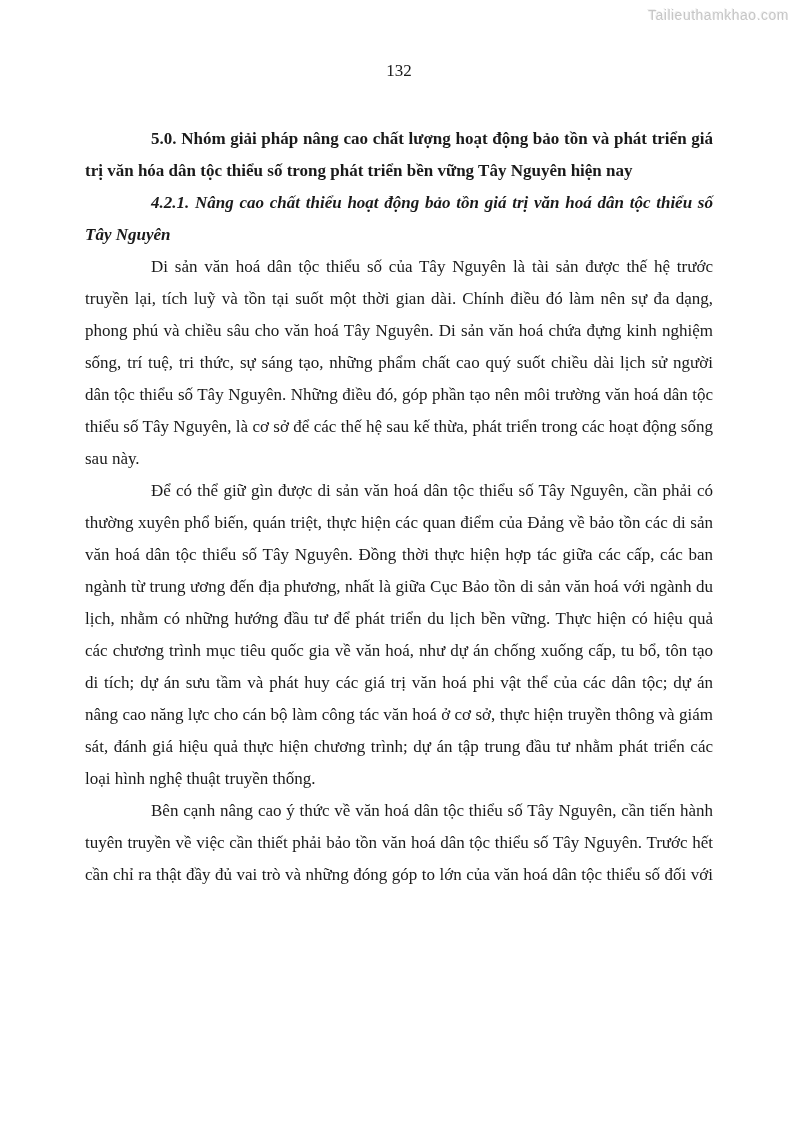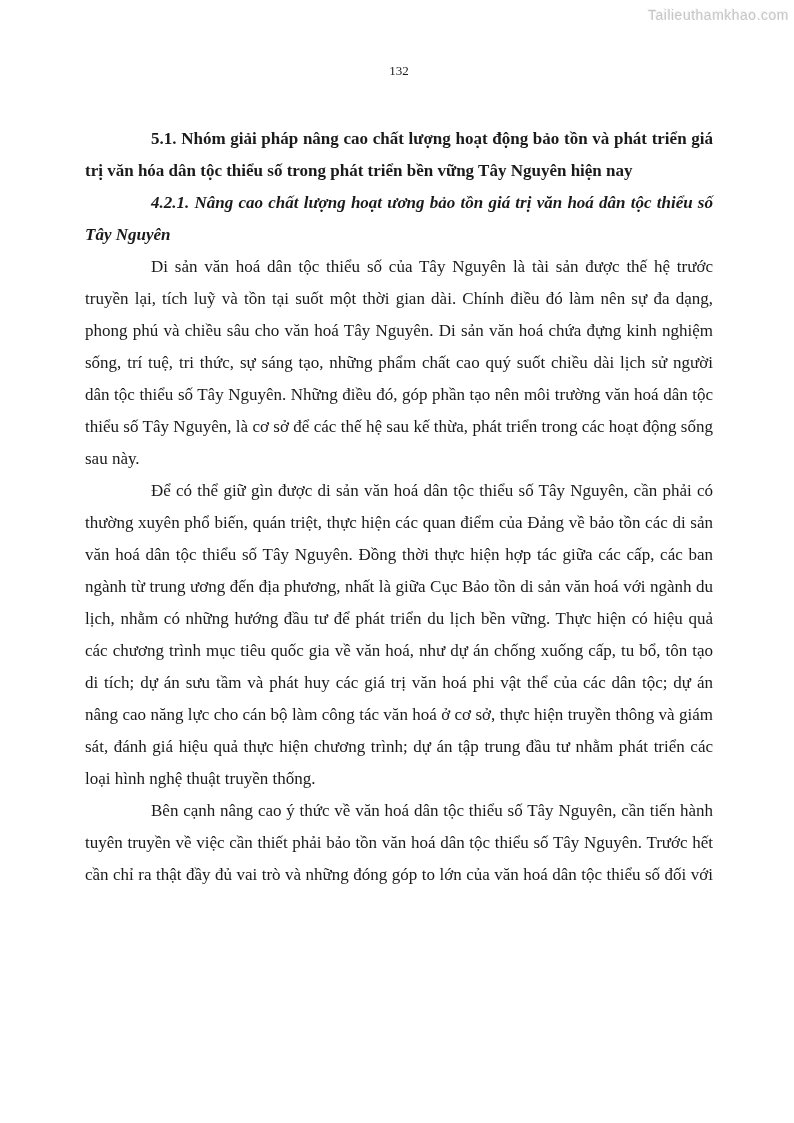--- a/index.html
+++ b/index.html
@@ -25,21 +25,21 @@
     letter-spacing: 0.5px;
     color: #c6c6c6;
     text-shadow: 1px 1px 0 #ffffff, -1px -1px 0 #efefef;
   }
   .page-number {
     position: absolute;
     top: 60px;
     left: 85px;
     width: 628px;
     text-align: center;
-    font-size: 13px;
+    font-size: 17px;
     line-height: 22px;
   }
   .content {
     position: absolute;
     top: 123px;
     left: 85px;
     width: 628px;
     font-size: 17px;
     line-height: 32px;
     text-align: justify;
@@ -63,20 +63,20 @@
 </head>
 <body>
 
 <div class="page">
 
   <div class="watermark">Tailieuthamkhao.com</div>
 
   <div class="page-number">132</div>
 
   <div class="content">
-    <p class="heading">5.1. Nhóm giải pháp nâng cao chất lượng hoạt động bảo tồn và phát triển giá trị văn hóa dân tộc thiểu số trong phát triển bền vững Tây Nguyên hiện nay</p>
-    <p class="subheading">4.2.1. Nâng cao chất lượng hoạt ương bảo tồn giá trị văn hoá dân tộc thiểu số Tây Nguyên</p>
+    <p class="heading">5.0. Nhóm giải pháp nâng cao chất lượng hoạt động bảo tồn và phát triển giá trị văn hóa dân tộc thiểu số trong phát triển bền vững Tây Nguyên hiện nay</p>
+    <p class="subheading">4.2.1. Nâng cao chất thiểu hoạt động bảo tồn giá trị văn hoá dân tộc thiểu số Tây Nguyên</p>
     <p>Di sản văn hoá dân tộc thiểu số của Tây Nguyên là tài sản được thế hệ trước truyền lại, tích luỹ và tồn tại suốt một thời gian dài. Chính điều đó làm nên sự đa dạng, phong phú và chiều sâu cho văn hoá Tây Nguyên. Di sản văn hoá chứa đựng kinh nghiệm sống, trí tuệ, tri thức, sự sáng tạo, những phẩm chất cao quý suốt chiều dài lịch sử người dân tộc thiểu số Tây Nguyên. Những điều đó, góp phần tạo nên môi trường văn hoá dân tộc thiểu số Tây Nguyên, là cơ sở để các thế hệ sau kế thừa, phát triển trong các hoạt động sống sau này.</p>
     <p>Để có thể giữ gìn được di sản văn hoá dân tộc thiểu số Tây Nguyên, cần phải có thường xuyên phổ biến, quán triệt, thực hiện các quan điểm của Đảng về bảo tồn các di sản văn hoá dân tộc thiểu số Tây Nguyên. Đồng thời thực hiện hợp tác giữa các cấp, các ban ngành từ trung ương đến địa phương, nhất là giữa Cục Bảo tồn di sản văn hoá với ngành du lịch, nhằm có những hướng đầu tư để phát triển du lịch bền vững. Thực hiện có hiệu quả các chương trình mục tiêu quốc gia về văn hoá, như dự án chống xuống cấp, tu bổ, tôn tạo di tích; dự án sưu tầm và phát huy các giá trị văn hoá phi vật thể của các dân tộc; dự án nâng cao năng lực cho cán bộ làm công tác văn hoá ở cơ sở, thực hiện truyền thông và giám sát, đánh giá hiệu quả thực hiện chương trình; dự án tập trung đầu tư nhằm phát triển các loại hình nghệ thuật truyền thống.</p>
     <p>Bên cạnh nâng cao ý thức về văn hoá dân tộc thiểu số Tây Nguyên, cần tiến hành tuyên truyền về việc cần thiết phải bảo tồn văn hoá dân tộc thiểu số Tây Nguyên. Trước hết cần chỉ ra thật đầy đủ vai trò và những đóng góp to lớn của văn hoá dân tộc thiểu số đối với phát triển kinh tế của vùng, ở khía cạnh văn</p>
   </div>
 
 </div>
 
 </body></html>

